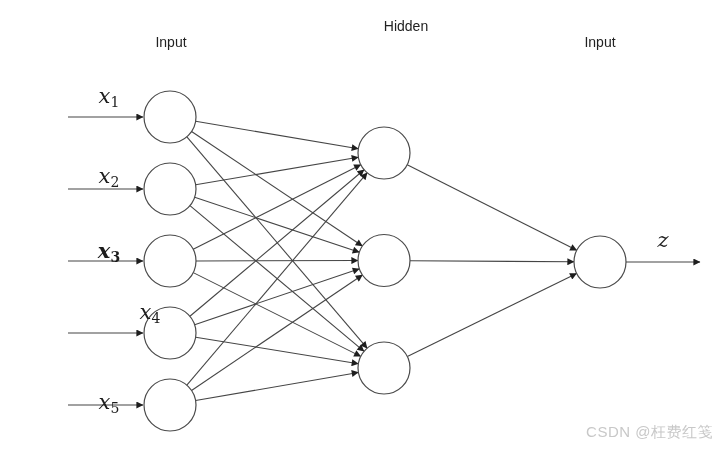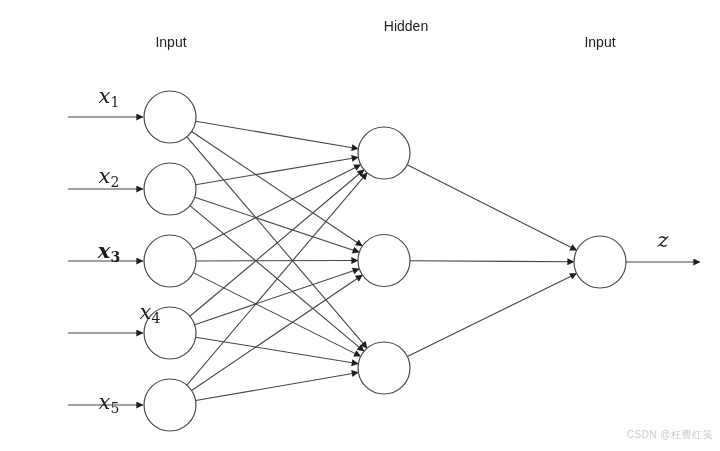--- a/index.html
+++ b/index.html
@@ -44,21 +44,21 @@
     font-style: normal;
     font-size: 14px;
     line-height: 0;
     vertical-align: -4px;
   }
   .watermark {
     position: absolute;
     right: 7px;
     bottom: 9px;
     font-family: "Liberation Sans", sans-serif;
-    font-size: 10px;
+    font-size: 15px;
     color: #c8c8c8;
     letter-spacing: 0.5px;
     white-space: nowrap;
   }
 </style>
 </head>
 <body>
 
 <div class="stage" style="background: rgb(255, 255, 255);">
 

